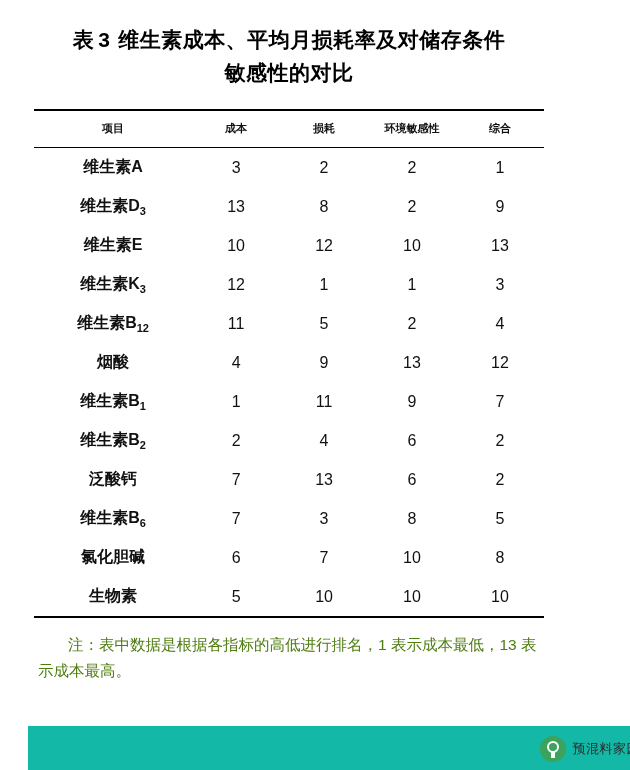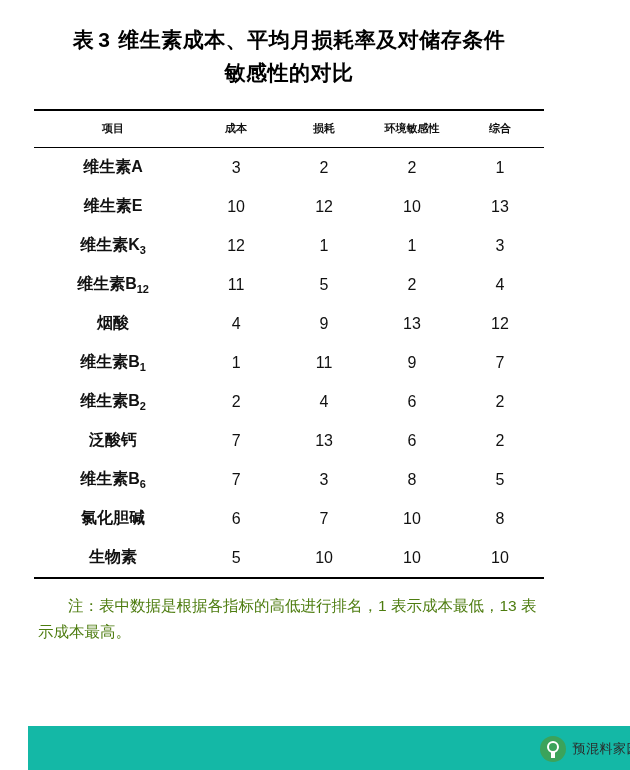--- a/index.html
+++ b/index.html
@@ -161,20 +161,27 @@
     </thead>
     <tbody id="table-body">
         <tr>
           <td class="label"><span>维生素A</span></td>
           <td>3</td>
           <td>2</td>
           <td>2</td>
           <td>1</td>
         </tr>
         <tr>
+          <td class="label"><span>维生素D</span><span class="sub">3</span></td>
+          <td>13</td>
+          <td>8</td>
+          <td>2</td>
+          <td>9</td>
+        </tr>
+        <tr>
           <td class="label"><span>维生素E</span></td>
           <td>10</td>
           <td>12</td>
           <td>10</td>
           <td>13</td>
         </tr>
         <tr>
           <td class="label"><span>维生素K</span><span class="sub">3</span></td>
           <td>12</td>
           <td>1</td>

